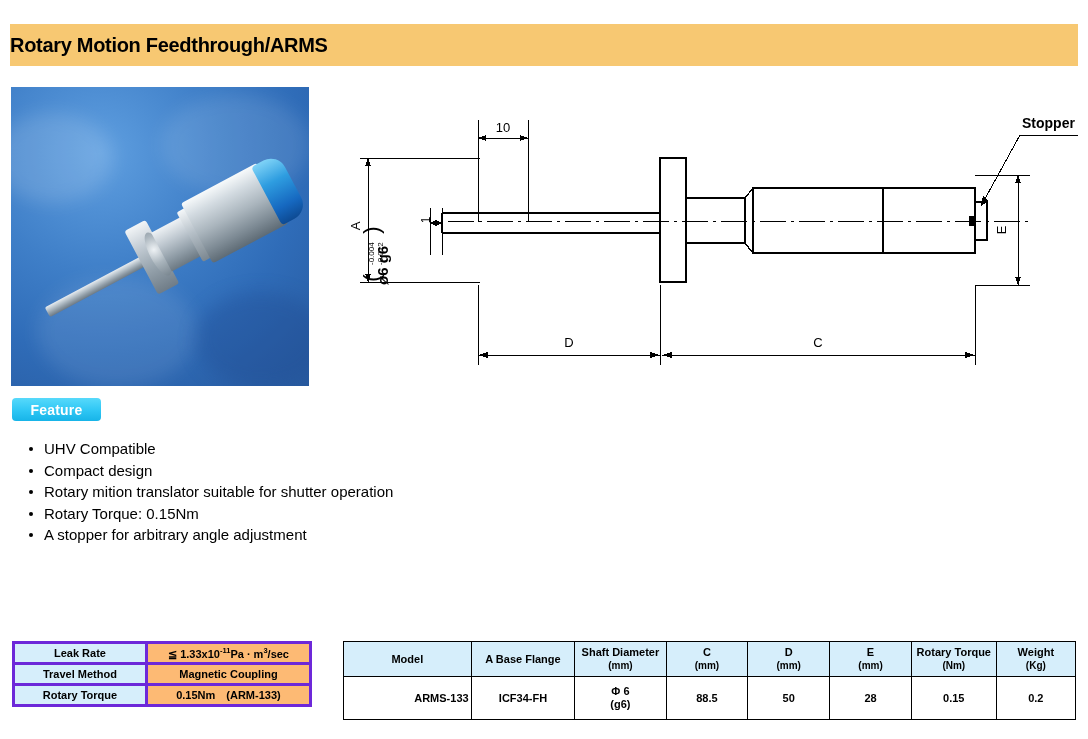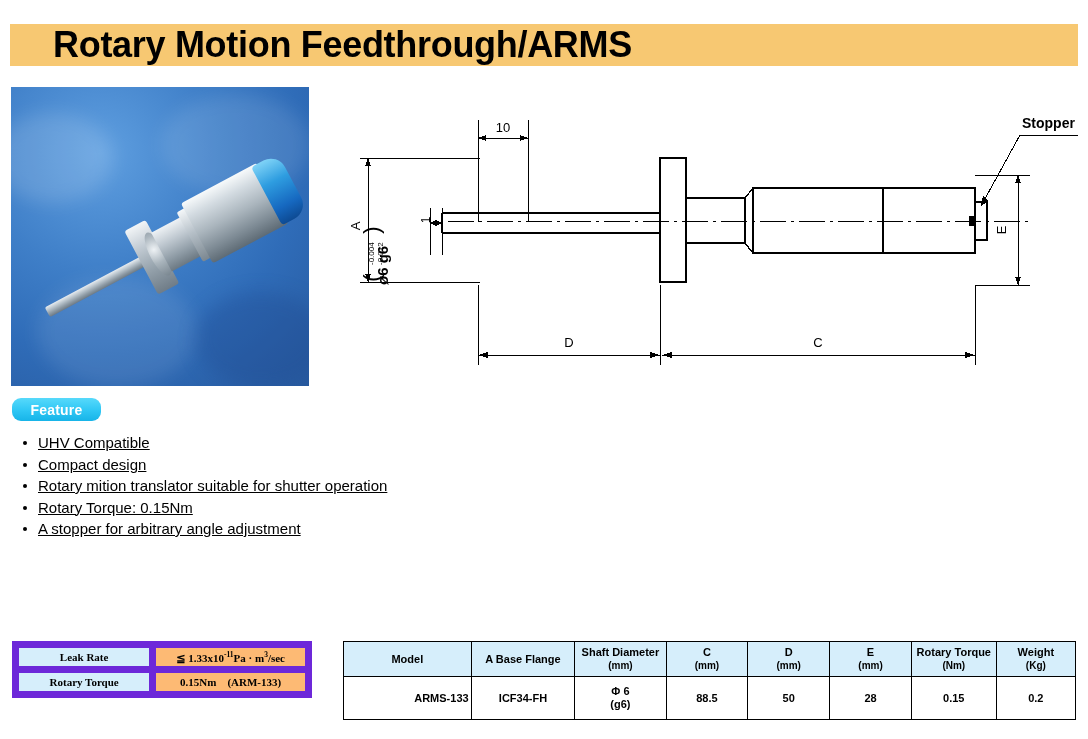--- a/index.html
+++ b/index.html
@@ -11,24 +11,23 @@
     overflow:hidden;
     -webkit-font-smoothing:none;
   }
   
   .header-bar{
     position:absolute;left:10px;top:24px;width:1068px;height:42px;
     background:#f7c872;
     display:flex;align-items:center;
   }
   .header-title{
-    font-size:36px;font-weight:bold;color:#000;
+    font-size:20px;font-weight:bold;color:#000;
     letter-spacing:-0.3px;
     white-space:nowrap;
-    margin-left:43px;
   }
   
   .photo{
     position:absolute;left:11px;top:87px;width:298px;height:299px;
     background:
       radial-gradient(circle at 30% 22%, #5f9fe0 0%, #3f7fc8 38%, #2f6cb8 65%, #27599e 100%);
     overflow:hidden;
   }
   .photo .cloud{
     position:absolute;border-radius:50%;
@@ -75,50 +74,49 @@
     position:absolute;left:262px;top:131px;width:30px;height:66px;
     background:linear-gradient(180deg,#7fd3f7 0%,#2e9de0 35%,#1668c0 75%,#0d4a93 100%);
     border-radius:4px 16px 16px 4px;
   }
   
   .drawing{position:absolute;left:330px;top:80px;width:750px;height:300px;}
   .drawing svg{display:block;}
   
   .feature-badge{
     position:absolute;left:12px;top:398px;
-    width:89px;height:23px;border-radius:9px;
+    width:89px;height:23px;border-radius:4px;
     background:linear-gradient(180deg,#57d9fb 0%,#2ec6f4 55%,#17b4e8 100%);
     color:#ffffff;font-size:14px;font-weight:bold;
     display:flex;align-items:center;justify-content:center;
     letter-spacing:0.2px;
   }
   .feature-list{
     position:absolute;left:12px;top:428px;width:470px;
-    list-style:none;margin:4px;padding:0;text-decoration:underline;
+    list-style:none;margin:10px;padding:0;
   }
   .feature-list li{
     position:relative;padding-left:22px;
     font-size:15px;color:#000;line-height:21.5px;
     white-space:nowrap;
   }
   .feature-list li::before{
     content:"";position:absolute;left:7px;top:9px;
     width:4px;height:4px;border-radius:50%;background:#000;
   }
   
   table{border-collapse:collapse;}
   .spec-table{
     position:absolute;left:12px;top:641px;width:300px;
     font-size:11px;
   }
   .spec-table td{
-    border:7px solid #6d28d9;height:18px;padding:0 20px;
+    border:3px solid #6d28d9;height:18px;padding:0 20px;
     text-align:center;font-weight:bold;color:#000;
     white-space:nowrap;
-    font-family:Liberation Serif, serif;
   }
   .spec-table td.k{background:#d6eefb;width:110px;}
   .spec-table td.v{background:#fdba74;text-align:center;}
   .model-table{
     position:absolute;left:343px;top:641px;width:733px;
     font-size:11px;
     padding-left:18px;
   }
   .model-table th{
     background:#d6eefb;border:1px solid #000;
@@ -250,20 +248,24 @@
   <li>A stopper for arbitrary angle adjustment</li>
 </ul>
 
 <table class="spec-table">
   <tbody>
     <tr>
       <td class="k">Leak Rate</td>
       <td class="v"><span>≦ 1.33x10</span><sup>-11</sup><span>Pa · m</span><sup>3</sup><span>/sec</span></td>
     </tr>
     <tr>
+      <td class="k">Travel Method</td>
+      <td class="v">Magnetic Coupling</td>
+    </tr>
+    <tr>
       <td class="k">Rotary Torque</td>
       <td class="v">0.15Nm　(ARM-133)</td>
     </tr>
   </tbody>
 </table>
 
 <table class="model-table">
   <thead>
     <tr>
       <th style="width:130px">

